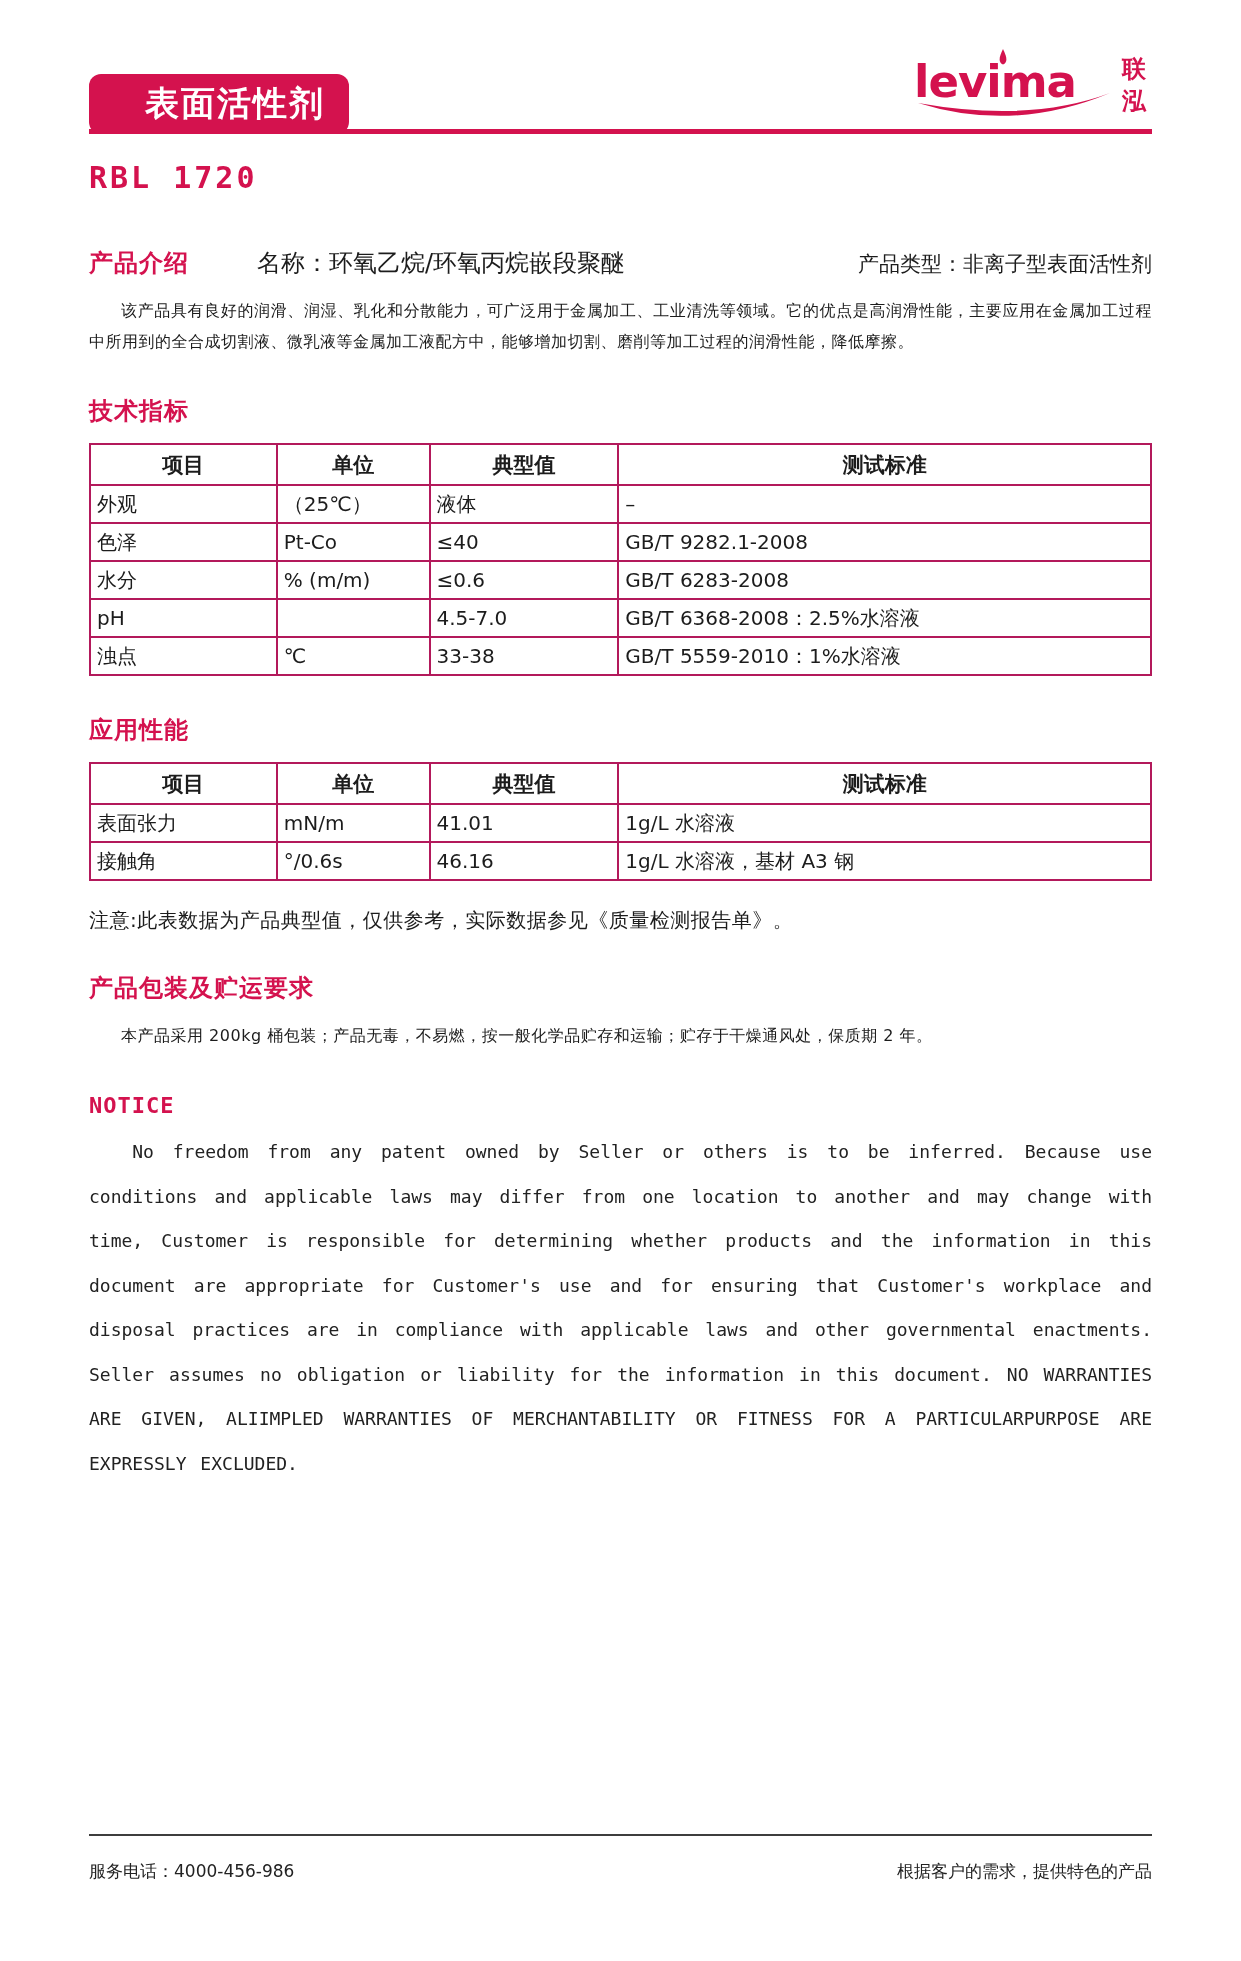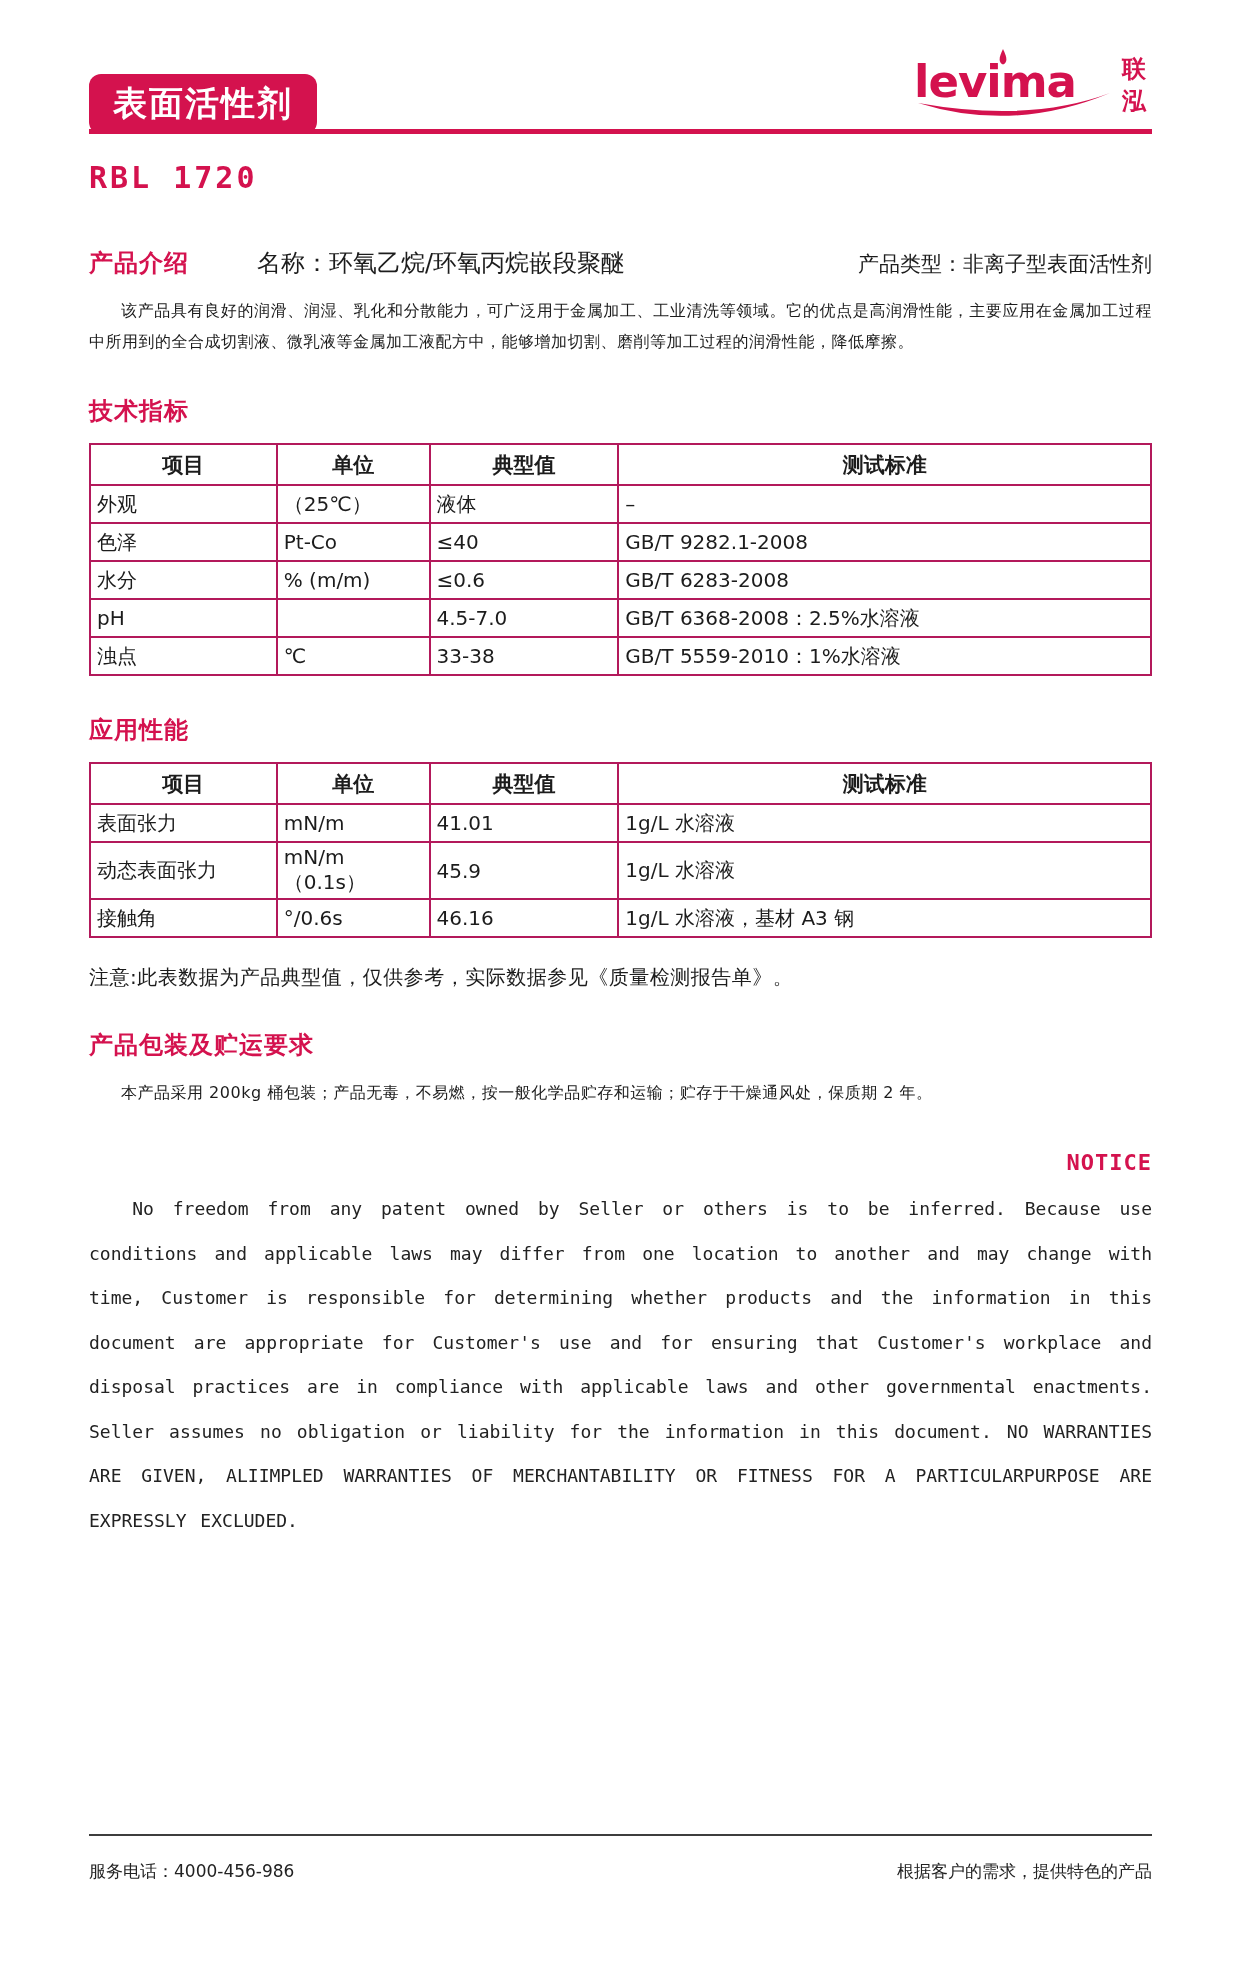--- a/index.html
+++ b/index.html
@@ -12,21 +12,21 @@
   body{width:1241px;height:1961px;position:relative;
        font-family:"DejaVu Sans","Liberation Sans",sans-serif;color:var(--ink);}
   .page{width:1241px;height:1961px;position:relative;background:#fff;overflow:hidden;}
   .content{padding:0 89px;}
 
   
   .hdr{position:relative;margin-top:76px;height:58px;border-bottom:5px solid var(--accent);}
   .banner{position:absolute;left:0;bottom:-5px;height:60px;min-width:222px;
           background:var(--accent);border-radius:12px;display:flex;align-items:center;
           justify-content:center;padding:0 24px;}
-  .banner span{color:#fff;font-size:34px;font-weight:bold;letter-spacing:2px;}
+  .banner span{color:#fff;font-size:34px;font-weight:bold;letter-spacing:2px;margin-left:32px;}
   .logo{position:absolute;right:0;bottom:2px;line-height:0;}
 
   .product-code{margin-top:26px;color:var(--accent);font-size:30px;font-weight:bold;
                 letter-spacing:3px;font-family:"DejaVu Sans Mono","Liberation Mono",monospace;}
 
   
   .intro-row{margin-top:52px;display:flex;align-items:baseline;}
   .sec-h{color:var(--accent);font-size:24px;font-weight:bold;letter-spacing:1px;}
   .intro-name{margin-left:68px;font-size:24px;}
   .intro-type{margin-left:auto;font-size:21px;}
@@ -38,21 +38,21 @@
 
   table{width:100%;border-collapse:collapse;margin-top:16px;table-layout:fixed;}
   th,td{border:2px solid var(--border);vertical-align:middle;
         font-size:20px;height:38px;padding:2px 6px;overflow:hidden;}
   th{font-weight:bold;height:41px;font-size:21px;}
   .c1{width:17.6%;} .c2{width:14.4%;} .c3{width:17.8%;} .c4{width:50.2%;}
 
   .note{margin-top:26px;font-size:20px;letter-spacing:0.5px;}
 
   .notice-h{margin-top:42px;color:var(--accent);font-size:22px;font-weight:bold;
-            font-family:"DejaVu Sans Mono","Liberation Mono",monospace;letter-spacing:1px;text-align:right;}
+            font-family:"DejaVu Sans Mono","Liberation Mono",monospace;letter-spacing:1px;}
   .notice-body{margin-top:12px;font-family:"DejaVu Sans Mono","Liberation Mono",monospace;
                font-size:18px;line-height:44.5px;text-align:justify;text-indent:2.4em;
                word-spacing:3px;color:#222;}
 
   .footer{position:absolute;left:89px;right:89px;top:1834px;border-top:2px solid #3d3d3d;
           padding-top:24px;display:flex;justify-content:space-between;font-size:17px;color:#222;}
 </style>
 </head>
 <body>
 
@@ -151,26 +151,20 @@
           </tr>
       </thead>
       <tbody>
           <tr>
             <td>表面张力</td>
             <td>mN/m</td>
             <td>41.01</td>
             <td>1g/L 水溶液</td>
           </tr>
           <tr>
-            <td>动态表面张力</td>
-            <td>mN/m（0.1s）</td>
-            <td>45.9</td>
-            <td>1g/L 水溶液</td>
-          </tr>
-          <tr>
             <td>接触角</td>
             <td>°/0.6s</td>
             <td>46.16</td>
             <td>1g/L 水溶液，基材 A3 钢</td>
           </tr>
         </tbody>
     </table>
 
     <p class="note">注意:此表数据为产品典型值，仅供参考，实际数据参见《质量检测报告单》。</p>
 

